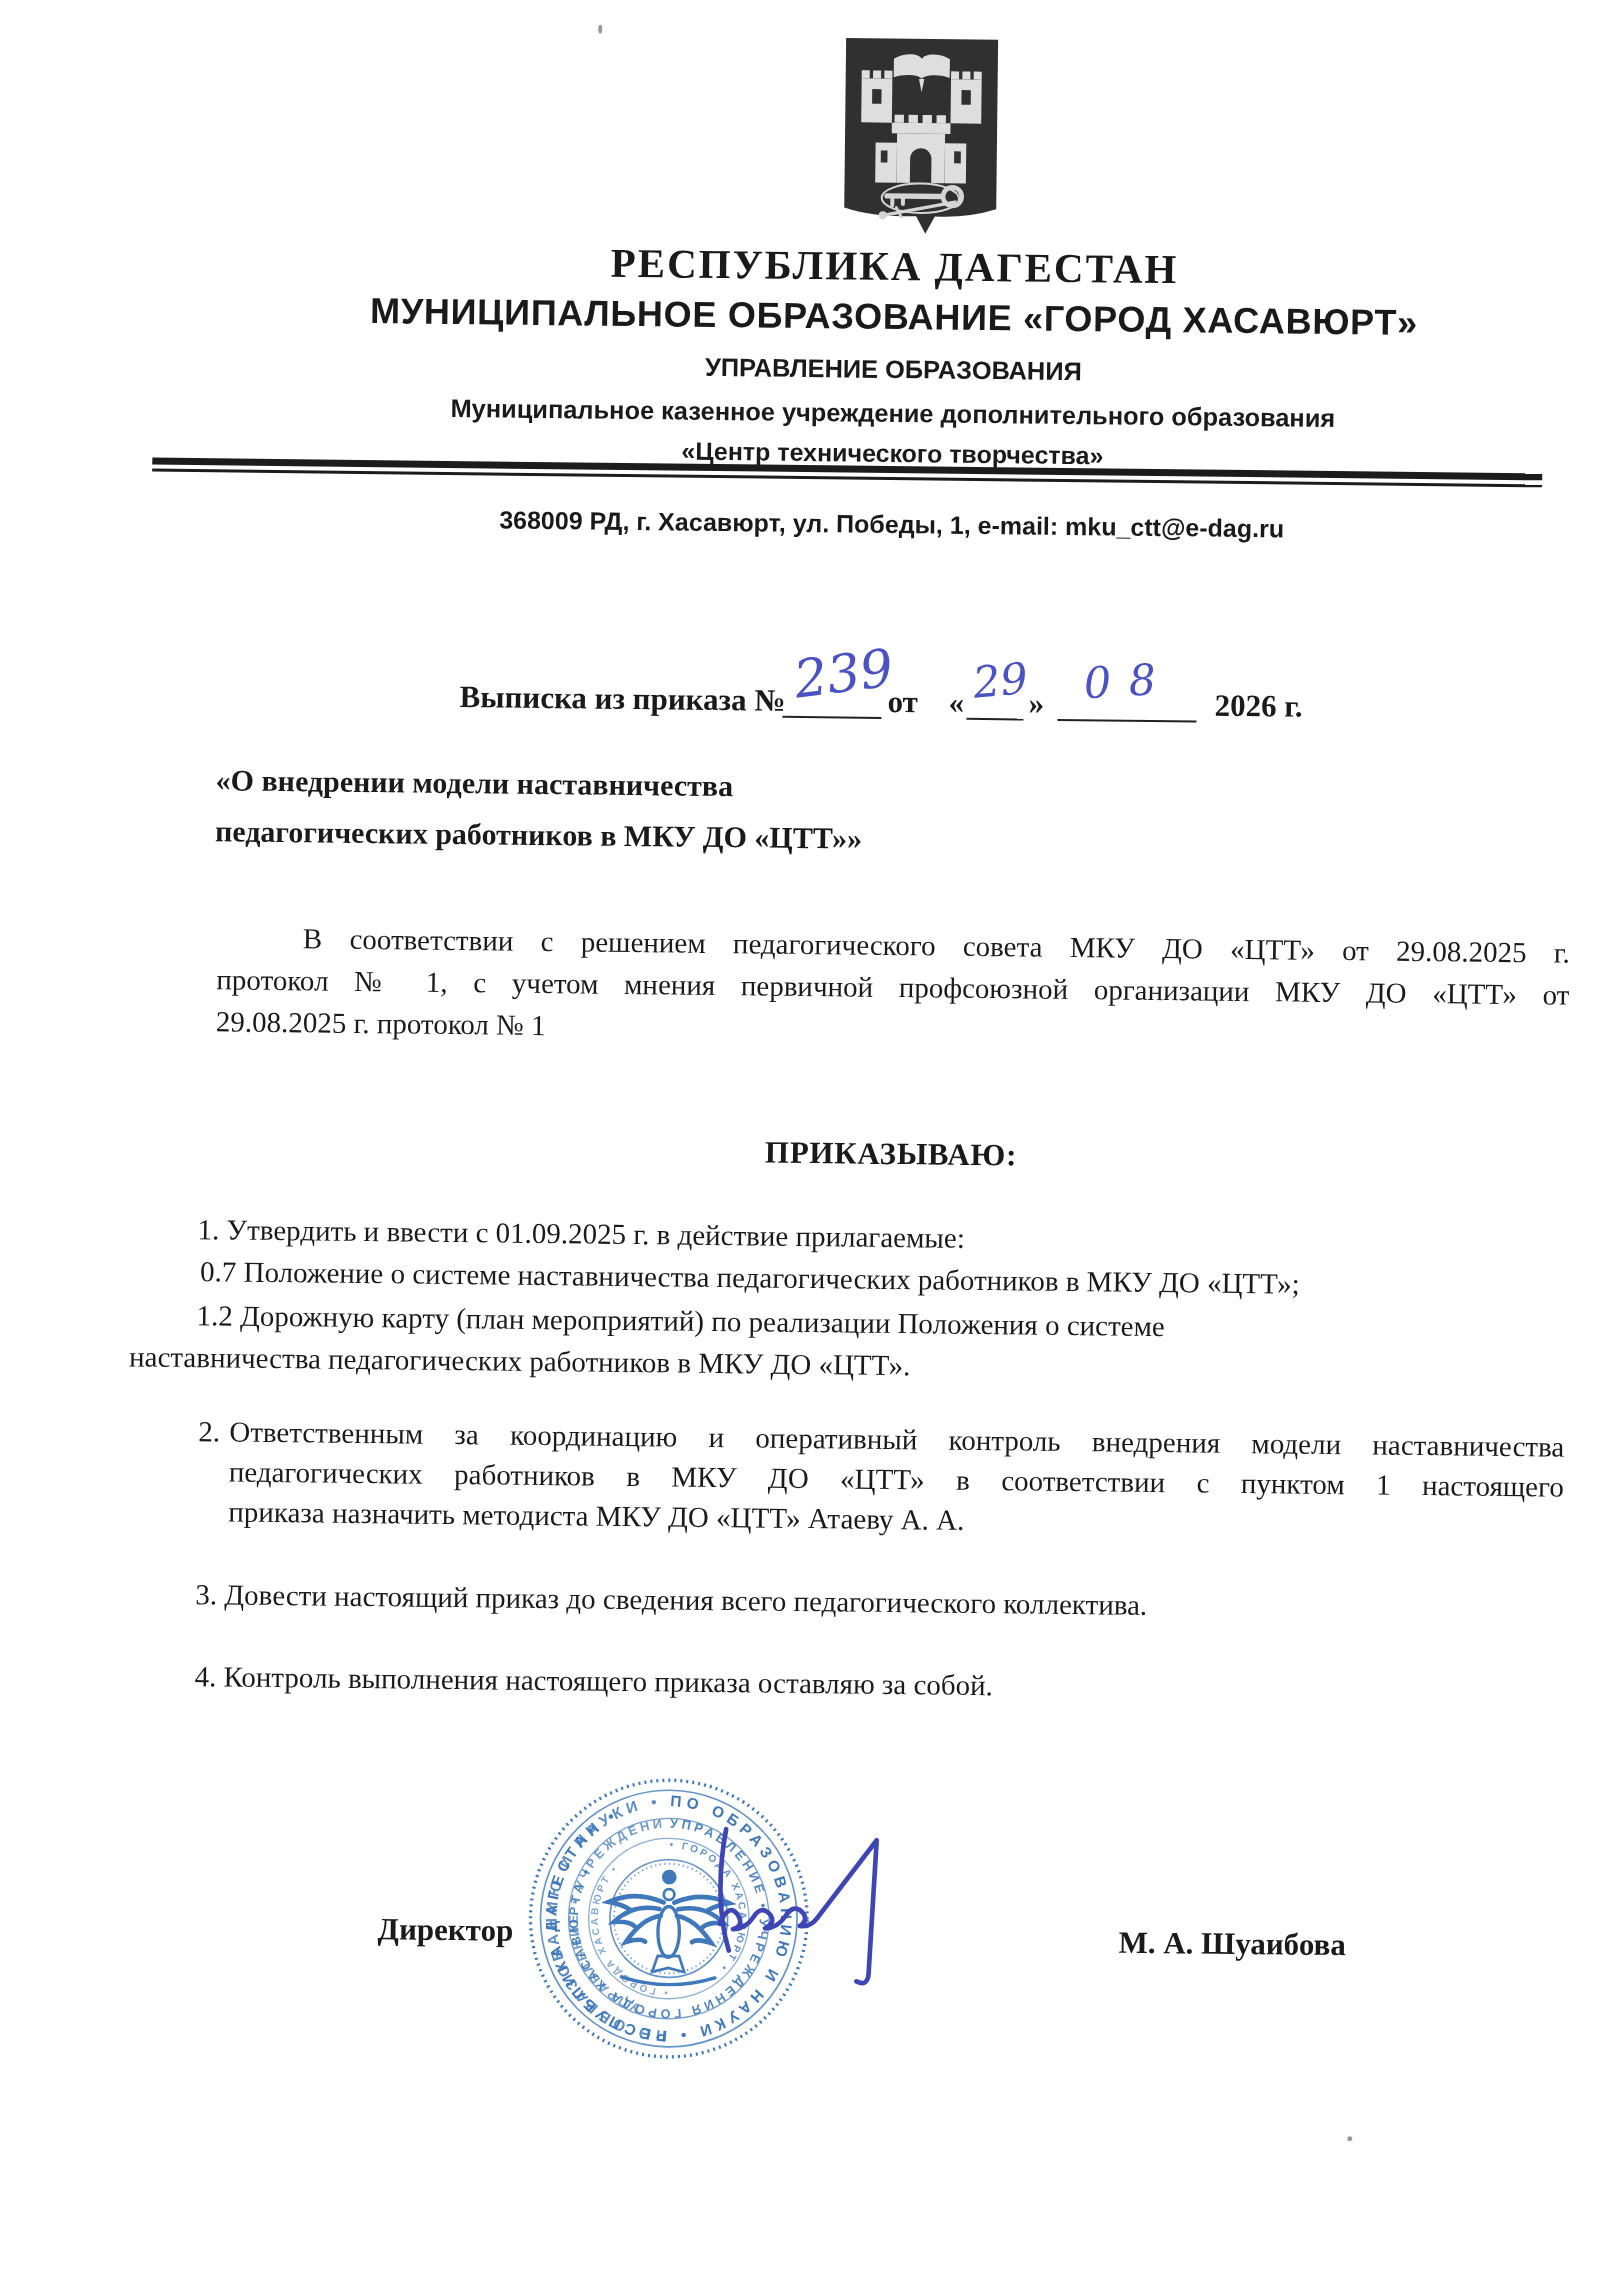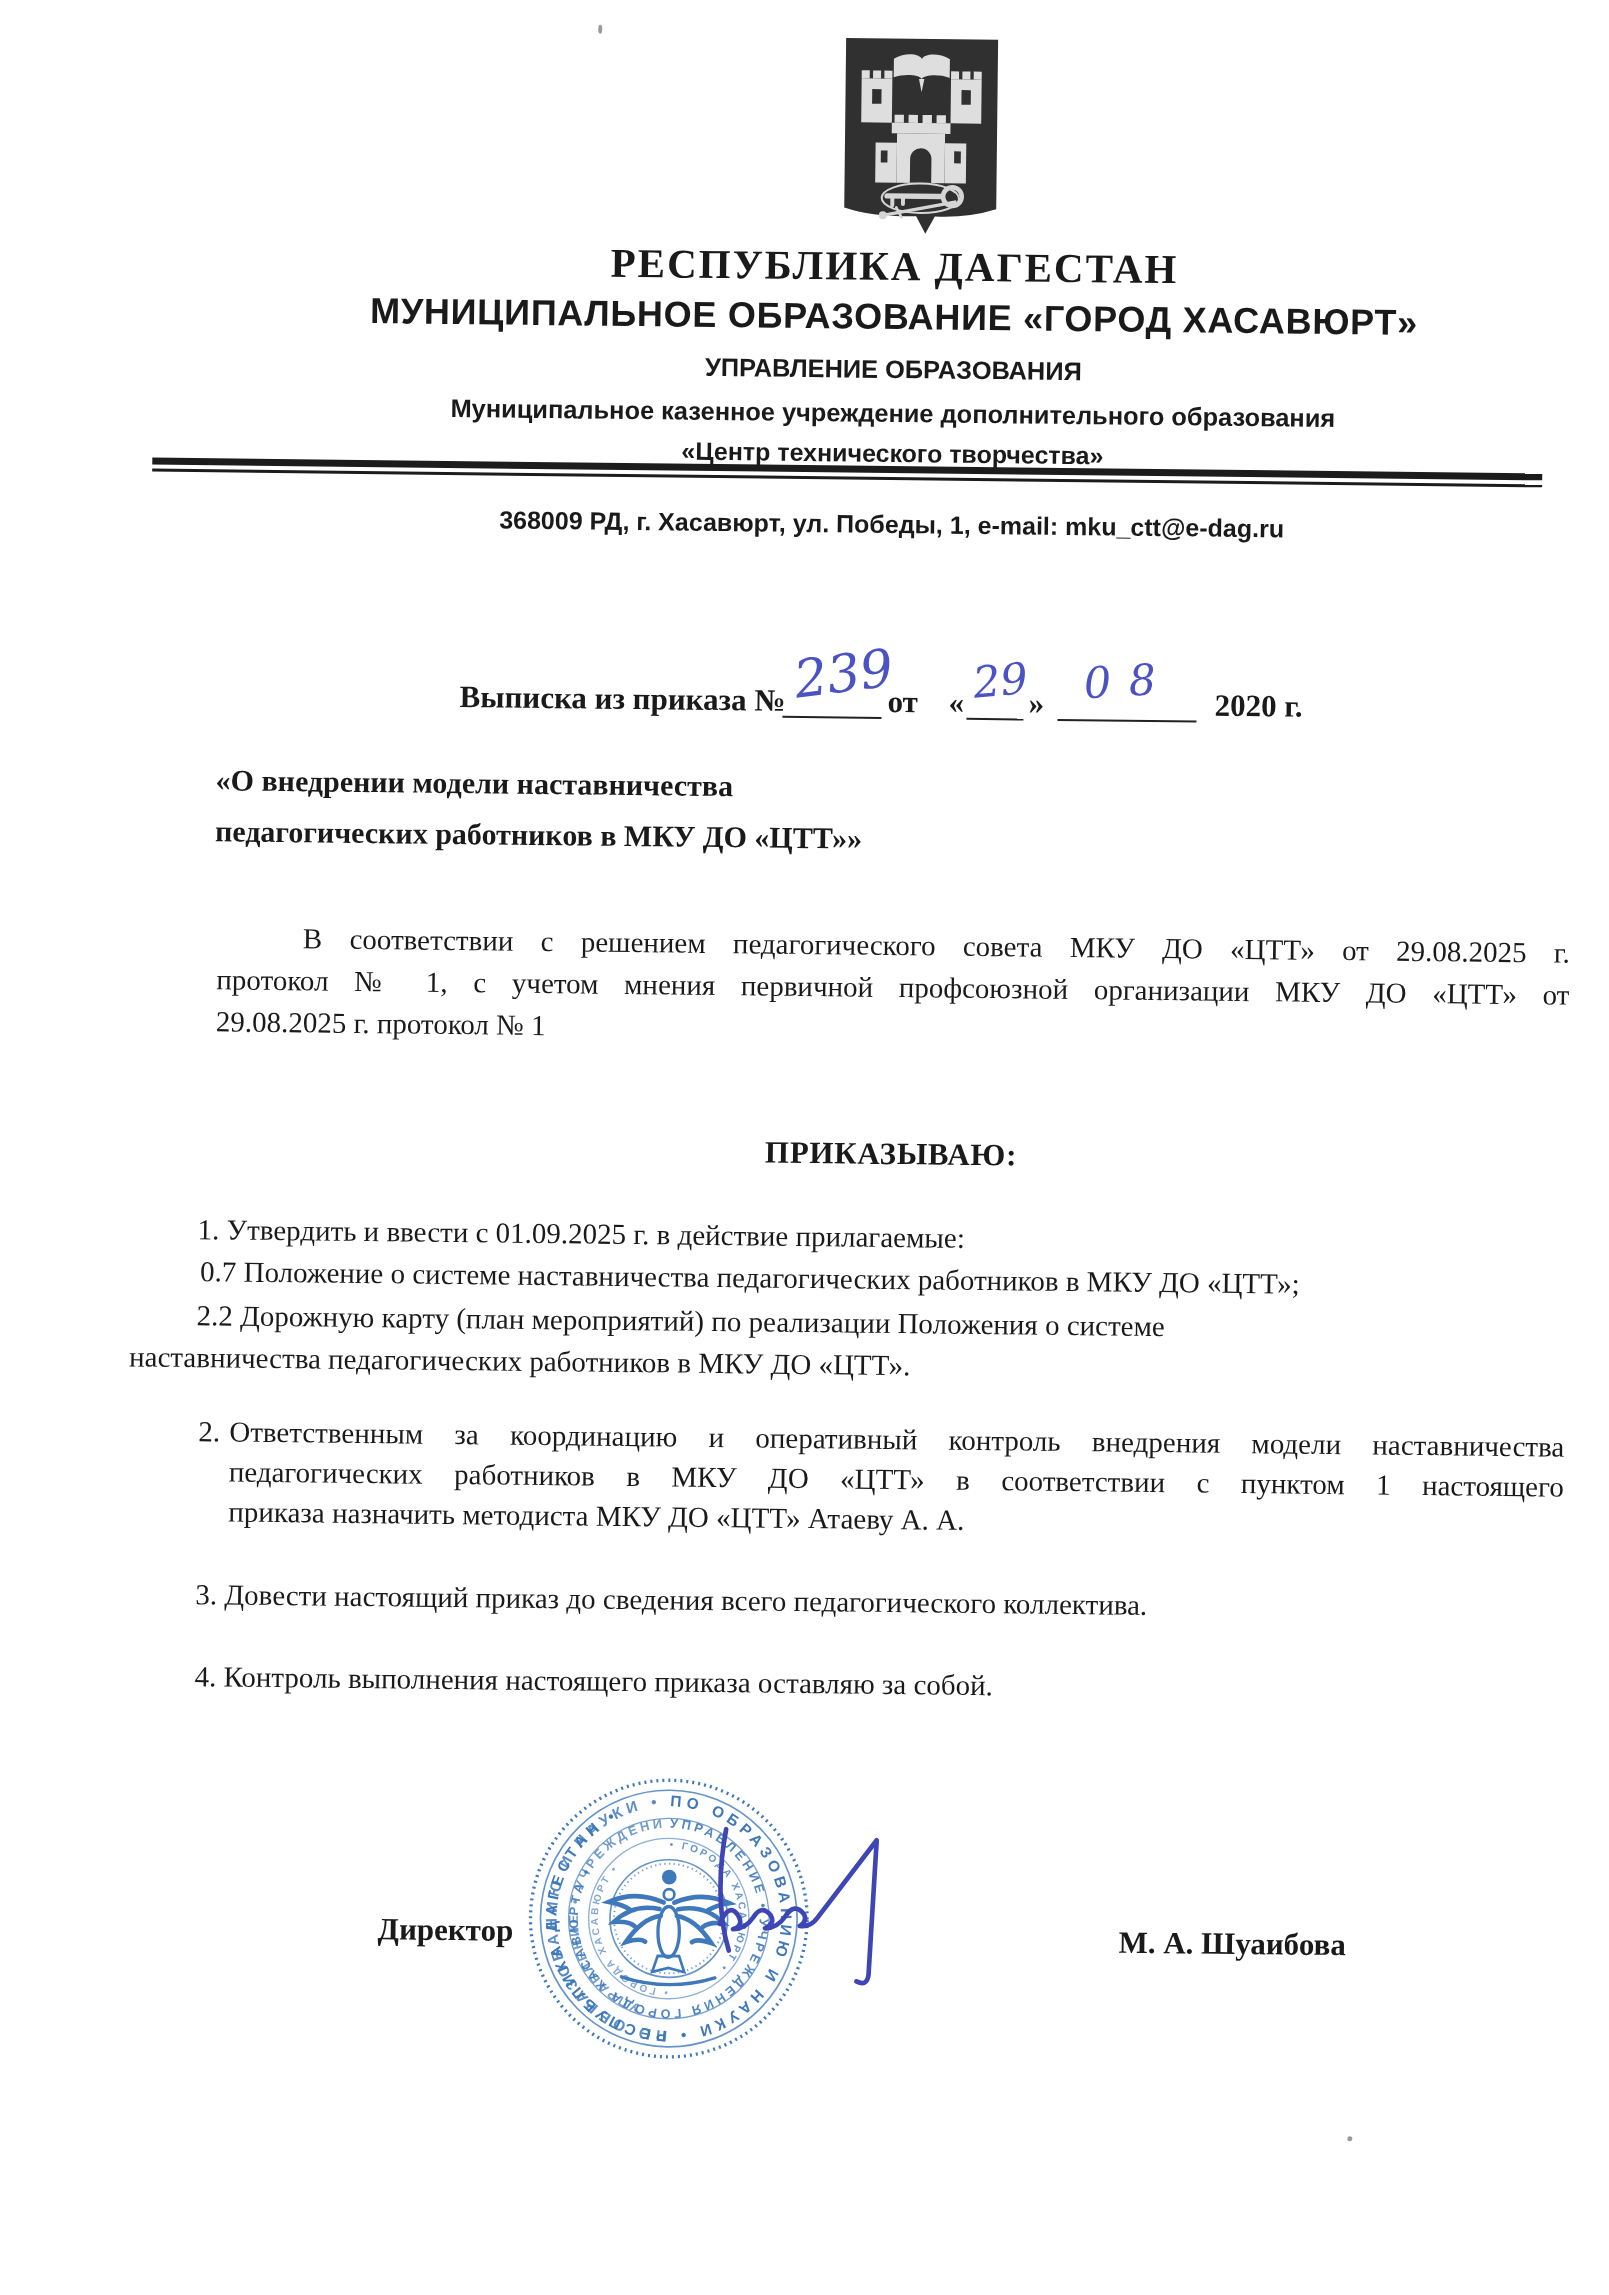--- a/index.html
+++ b/index.html
@@ -102,21 +102,21 @@
   <div class="abs dateline" style="left:460px;top:683px;">Выписка из приказа №</div>
   <div class="abs blank" style="left:783px;top:683px;width:99px;"></div>
   <div class="abs hand" style="left:794px;top:643px;font-size:52px;transform:rotate(-8deg);">239</div>
   <div class="abs dateline" style="left:888px;top:683px;">от</div>
   <div class="abs dateline" style="left:949px;top:683px;">«</div>
   <div class="abs blank" style="left:967px;top:683px;width:57px;"></div>
   <div class="abs hand" style="left:973px;top:653px;font-size:43px;transform:rotate(-6deg);">29</div>
   <div class="abs dateline" style="left:1029px;top:683px;">»</div>
   <div class="abs blank" style="left:1058px;top:683px;width:139px;"></div>
   <div class="abs hand" style="left:1084px;top:652px;font-size:43px;letter-spacing:17.4px;transform:rotate(-4deg);">08</div>
-  <div class="abs dateline" style="left:1215px;top:683px;">2020 г.</div>
+  <div class="abs dateline" style="left:1215px;top:683px;">2026 г.</div>
 
   <div class="abs subject">
     <div>«О внедрении модели наставничества</div>
     <div>педагогических работников в МКУ ДО «ЦТТ»»</div>
   </div>
 
   <div class="abs bodytext preamble">
     <div class="just indent1">В соответствии с решением педагогического совета МКУ ДО «ЦТТ» от 29.08.2025 г.</div>
     <div class="just">протокол № 1, с учетом мнения первичной профсоюзной организации МКУ ДО «ЦТТ» от</div>
     <div>29.08.2025 г. протокол № 1</div>
@@ -126,21 +126,21 @@
 
   <div class="abs bodytext item" style="left:204px;top:1215px;">
     <span>1.</span>
     <span>Утвердить и ввести с 01.09.2025 г. в действие прилагаемые:</span>
   </div>
   <div class="abs bodytext item" style="left:207px;top:1257px;">
     <span>0.7</span>
     <span>Положение о системе наставничества педагогических работников в МКУ ДО «ЦТТ»;</span>
   </div>
   <div class="abs bodytext item" style="left:204px;top:1301px;">
-    <span>2.2</span>
+    <span>1.2</span>
     <span>Дорожную карту (план мероприятий) по реализации Положения о системе</span>
   </div>
   <div class="abs bodytext item" style="left:137px;top:1343px;">наставничества педагогических работников в МКУ ДО «ЦТТ».</div>
 
   <div class="abs bodytext" style="left:238px;top:1418px;width:1335px;line-height:40px;">
     <span style="position:absolute;left:-31px;top:0;">2.</span>
     <div class="just">Ответственным за координацию и оперативный контроль внедрения модели наставничества</div>
     <div class="just">педагогических работников в МКУ ДО «ЦТТ» в соответствии с пунктом 1 настоящего</div>
     <div>приказа назначить методиста МКУ ДО «ЦТТ» Атаеву А. А.</div>
   </div>

